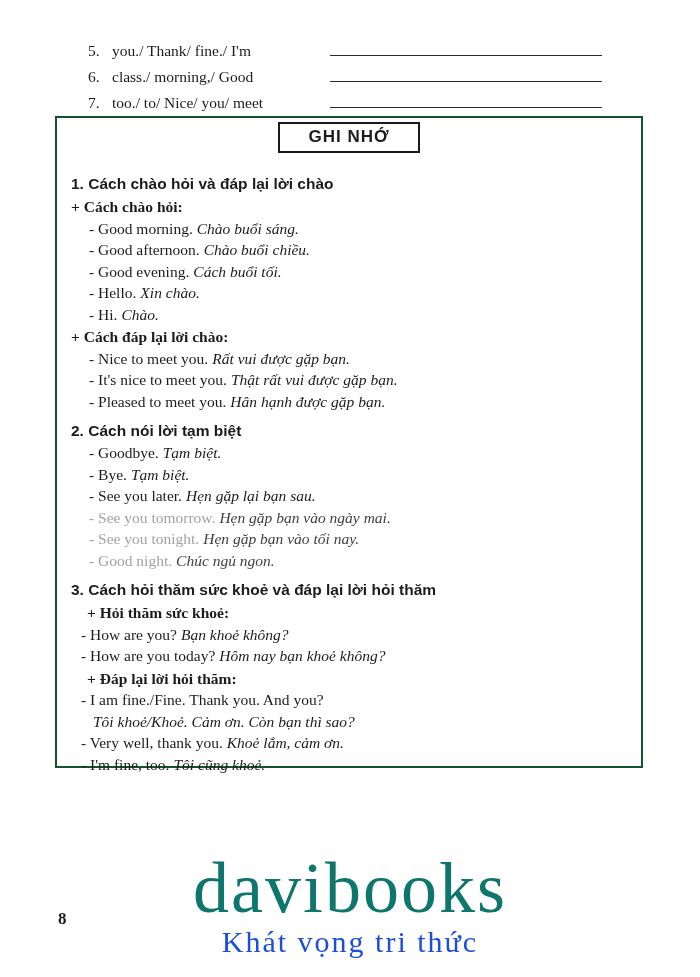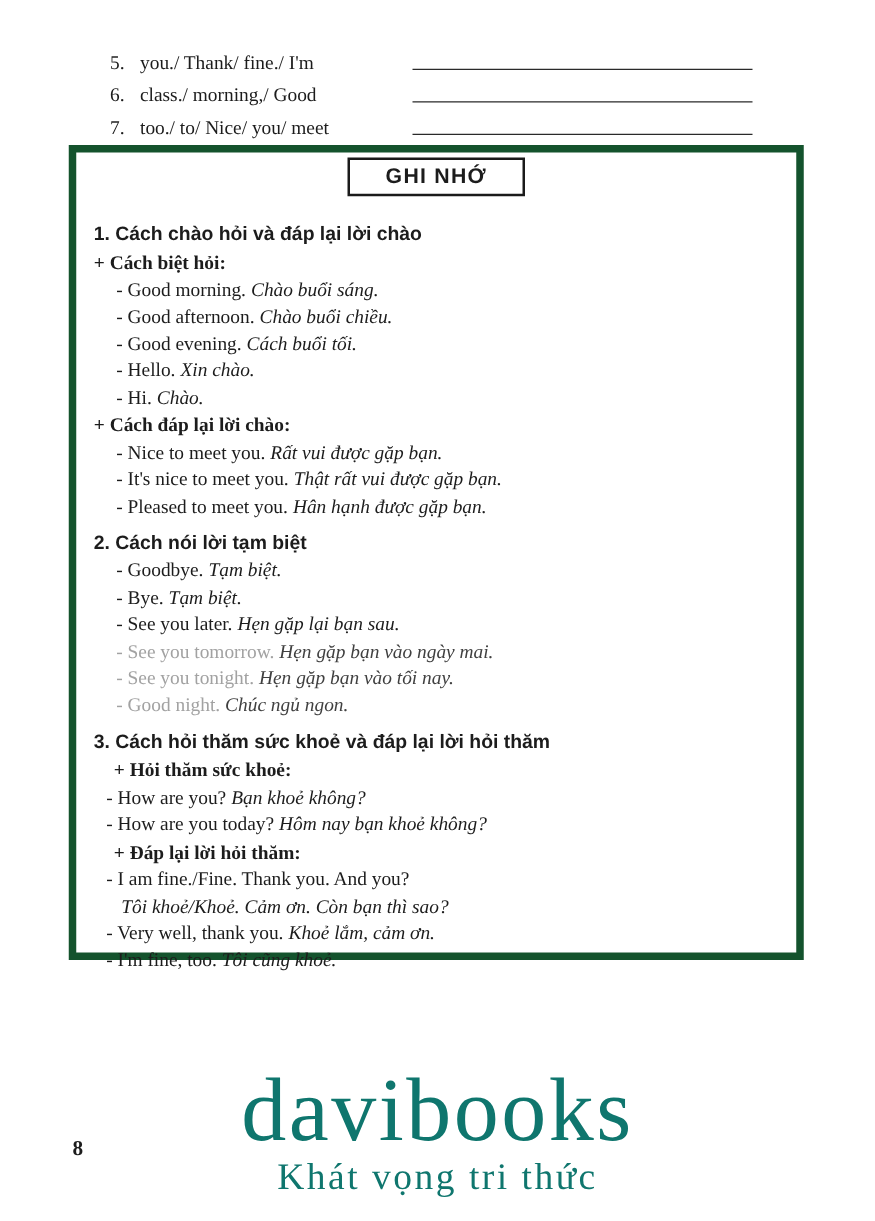--- a/index.html
+++ b/index.html
@@ -13,21 +13,21 @@
   }
   
   .exercises{position:absolute;top:34px;left:88px;width:514px;}
   .ex-row{display:flex;align-items:flex-end;height:26px;font-size:15.5px;}
   .ex-num{width:24px;flex:0 0 auto;}
   .ex-text{flex:1 1 auto;}
   .ex-line{flex:0 0 auto;width:272px;border-bottom:1.5px solid #2a2a2a;height:1px;margin-bottom:4px;}
   
   .note-box{
     position:absolute;top:116px;left:55px;width:588px;height:652px;
-    border:6px solid #14532d;
+    border:2px solid #14532d;
     box-sizing:border-box;
     background:#fff;
   }
   .note-title{
     width:fit-content;margin:4px auto 6px auto;
     border:2px solid #1a1a1a;
     padding:3px 28px 4px 28px;
     font-family:"Liberation Sans", sans-serif;
     font-weight:bold;font-size:17px;letter-spacing:1px;
   }
@@ -50,21 +50,21 @@
   
   .watermark{position:absolute;left:0;right:0;bottom:18px;text-align:center;pointer-events:none;}
   .wm-main{
     font-family:"Liberation Serif", serif;
     font-size:72px;line-height:70px;
     color:#0f766e;letter-spacing:2px;
   }
   .wm-sub{
     font-family:"Liberation Serif", serif;
     font-size:30px;line-height:34px;
-    color:#0f766e;letter-spacing:2px;margin-top:2px;
+    color:#1d4ed8;letter-spacing:2px;margin-top:2px;
   }
   .page-num{
     position:absolute;left:58px;bottom:48px;
     font-weight:bold;font-size:17px;
     font-family:"Liberation Serif", serif;
   }
 </style>
 </head>
 <body>
 
@@ -86,21 +86,21 @@
       <span class="ex-text">too./ to/ Nice/ you/ meet</span>
       <span class="ex-line"></span>
     </div>
   </div>
 
   <div class="note-box">
     <div class="note-title">GHI NHỚ</div>
     <div class="note-content">
 
       <div class="line heading">1. Cách chào hỏi và đáp lại lời chào</div>
-      <div class="line sub">+ Cách biệt hỏi:</div>
+      <div class="line sub">+ Cách chào hỏi:</div>
 
       <div class="line item"><span class="en">- Good morning.</span><span class="vi">Chào buổi sáng.</span></div>
       <div class="line item"><span class="en">- Good afternoon.</span><span class="vi">Chào buổi chiều.</span></div>
       <div class="line item"><span class="en">- Good evening.</span><span class="vi">Cách buổi tối.</span></div>
       <div class="line item"><span class="en">- Hello.</span><span class="vi">Xin chào.</span></div>
       <div class="line item"><span class="en">- Hi.</span><span class="vi">Chào.</span></div>
 
       <div class="line sub">+ Cách đáp lại lời chào:</div>
 
       <div class="line item"><span class="en">- Nice to meet you.</span><span class="vi">Rất vui được gặp bạn.</span></div>

